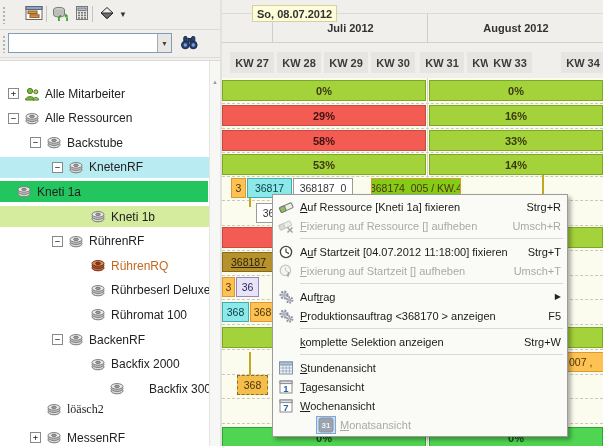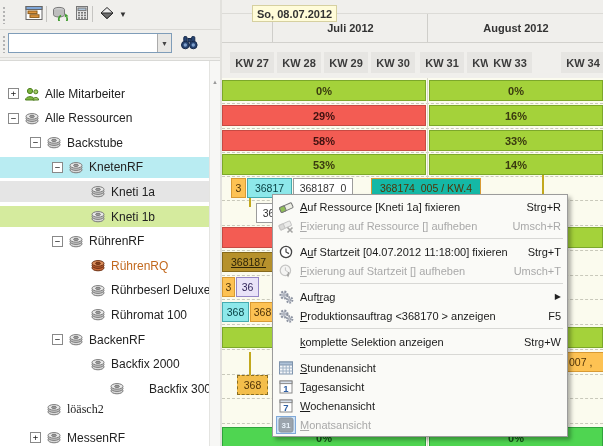--- a/index.html
+++ b/index.html
@@ -42,21 +42,21 @@
         font-size:10.5px;white-space:pre;overflow:hidden;}
   .gbox.left{justify-content:flex-start;padding-left:2px;}
   .gbox.selected{border-style:dashed;background-image:repeating-linear-gradient(45deg, rgba(170,115,10,.28) 0 2px, transparent 2px 5px);}
   .gline{position:absolute;width:2px;background:#C2A81E;}
   .vsplit{position:absolute;left:220px;top:0;width:2px;height:446px;background:#E2E1DD;}
   
   #menu{position:absolute;left:272px;top:194px;width:296px;background:#FAFAF7;border:1px solid #9B9B9B;
         box-shadow:3px 3px 4px rgba(0,0,0,.3);padding:2px 0;box-sizing:border-box;z-index:40;}
   .mitem{height:19px;display:flex;align-items:center;padding:0 6px 0 4px;cursor:default;}
   .micon{width:18px;height:16px;flex:none;display:flex;align-items:center;justify-content:center;margin-right:5px;}
-  .micon.sel{background:#CDE2F6;outline:1px solid #7FA8D8;}
+  .micon.sel{background:#CDE2F6;outline:1px solid #7FA8D8;margin-left:40px;}
   .mlabel{white-space:nowrap;color:#1B1B1B;}
   .mshort{margin-left:auto;padding-left:14px;color:#1B1B1B;}
   .msub{margin-left:auto;font-size:8px;color:#222;}
   .mitem.disabled .mlabel,.mitem.disabled .mshort{color:#A9A9A9;}
   .mitem.disabled .micon svg{filter:grayscale(1) opacity(.55);}
   .msep{border-top:1px solid #D8D8D5;margin:3px 4px 3px 27px;}
 </style>
 </head>
 <body>
 
@@ -177,21 +177,21 @@
             <g stroke="#7A7A7A">
               <ellipse cx="8" cy="8.8" rx="6" ry="3" fill="#D9D9D9"></ellipse>
               <ellipse cx="8" cy="6.4" rx="6" ry="3" fill="#C6C6C6"></ellipse>
               <ellipse cx="8" cy="4.4" rx="6" ry="2.8" fill="#E8E8E8"></ellipse>
               <ellipse cx="8" cy="4.4" rx="2.4" ry="1.1" fill="#9E9E9E"></ellipse>
             </g>
           </svg>
         </span>
         <span class="tlabel">KnetenRF</span>
       </div>
-      <div class="trow" style="top: 120.4px; background: #e5e5e5; padding-left: 74px;">
+      <div class="trow" style="top: 120.4px; background: #22c55e; ">
         <span style="width: 16px; flex: 0 0 auto;"></span>
         <span class="ticon">
           <svg width="16" height="13" viewBox="0 0 16 13">
             <g stroke="#7A7A7A">
               <ellipse cx="8" cy="8.8" rx="6" ry="3" fill="#D9D9D9"></ellipse>
               <ellipse cx="8" cy="6.4" rx="6" ry="3" fill="#C6C6C6"></ellipse>
               <ellipse cx="8" cy="4.4" rx="6" ry="2.8" fill="#E8E8E8"></ellipse>
               <ellipse cx="8" cy="4.4" rx="2.4" ry="1.1" fill="#9E9E9E"></ellipse>
             </g>
           </svg>
@@ -384,21 +384,21 @@
       <div class="gbar" style="left: 207px; top: 2px; width: 174px; background: rgb(164, 210, 58); border-color: rgb(124, 168, 42); color: rgb(58, 58, 16);"><span>0%</span></div>
       <div class="gbar" style="left: 0px; top: 27px; width: 204px; background: rgb(243, 92, 83); border-color: rgb(199, 74, 67); color: rgb(63, 18, 16);"><span>29%</span></div>
       <div class="gbar" style="left: 207px; top: 27px; width: 174px; background: rgb(164, 210, 58); border-color: rgb(124, 168, 42); color: rgb(58, 58, 16);"><span>16%</span></div>
       <div class="gbar" style="left: 0px; top: 52px; width: 204px; background: rgb(243, 92, 83); border-color: rgb(199, 74, 67); color: rgb(63, 18, 16);"><span>58%</span></div>
       <div class="gbar" style="left: 207px; top: 52px; width: 174px; background: rgb(164, 210, 58); border-color: rgb(124, 168, 42); color: rgb(58, 58, 16);"><span>33%</span></div>
       <div class="gbar" style="left: 0px; top: 76px; width: 204px; background: rgb(164, 210, 58); border-color: rgb(124, 168, 42); color: rgb(58, 58, 16);"><span>53%</span></div>
       <div class="gbar" style="left: 207px; top: 76px; width: 174px; background: rgb(164, 210, 58); border-color: rgb(124, 168, 42); color: rgb(58, 58, 16);"><span>14%</span></div>
       <div class="gbox" style="left: 9px; top: 100px; width: 15px; background: rgb(253, 194, 83); border-color: rgb(216, 154, 51); color: rgb(80, 52, 8);"><span>3</span></div>
       <div class="gbox" style="left: 25px; top: 100px; width: 45px; background: rgb(141, 232, 234); border-color: rgb(70, 171, 176); color: rgb(6, 63, 66);"><span>36817</span></div>
       <div class="gbox" style="left: 71px; top: 100px; width: 60px; background: rgb(255, 255, 255); border-color: rgb(156, 156, 156); color: rgb(51, 51, 51);"><span>368187  0</span></div>
-      <div class="gbox" style="left: 149px; top: 100px; width: 110px; background: #14b8a6; border-color: rgb(216, 154, 51); color: rgb(80, 52, 8);"><span>368174  005 / KW.4</span></div>
+      <div class="gbox" style="left: 149px; top: 100px; width: 90px; background: #84cc16; border-color: rgb(216, 154, 51); color: rgb(80, 52, 8);"><span>368174  005 / KW.4</span></div>
       <div class="gline" style="left: 320px; top: 97px; height: 25px; background: rgb(194, 168, 30);"></div>
       <div class="gline" style="left: 27px; top: 120px; height: 9px; background: rgb(194, 168, 30);"></div>
       <div class="gbox" style="left: 34px; top: 125px; width: 25px; background: rgb(255, 255, 255); border-color: rgb(156, 156, 156); color: rgb(51, 51, 51);"><span>36</span></div>
       <div class="gbar" style="left: 0px; top: 149px; width: 204px; background: rgb(243, 92, 83); border-color: rgb(199, 74, 67); color: rgb(63, 18, 16);"></div>
       <div class="gbar" style="left: 207px; top: 149px; width: 174px; background: rgb(164, 210, 58); border-color: rgb(124, 168, 42); color: rgb(58, 58, 16);"></div>
       <div class="gbox" style="left: 0px; top: 174px; width: 53px; background: rgb(182, 145, 44); border-color: rgb(133, 105, 28); color: rgb(47, 37, 8); text-decoration: underline;"><span>368187</span></div>
       <div class="gbox" style="left: 0px; top: 199px; width: 13px; background: rgb(253, 194, 83); border-color: rgb(216, 154, 51); color: rgb(80, 52, 8);"><span>3</span></div>
       <div class="gbox" style="left: 14px; top: 199px; width: 23px; background: rgb(233, 227, 248); border-color: rgb(149, 135, 199); color: rgb(50, 38, 90);"><span>36</span></div>
       <div class="gbox" style="left: 0px; top: 224px; width: 27px; background: rgb(141, 232, 234); border-color: rgb(70, 171, 176); color: rgb(6, 63, 66);"><span>368</span></div>
       <div class="gbox" style="left: 28px; top: 224px; width: 25px; background: rgb(253, 194, 83); border-color: rgb(216, 154, 51); color: rgb(80, 52, 8);"><span>368</span></div>

